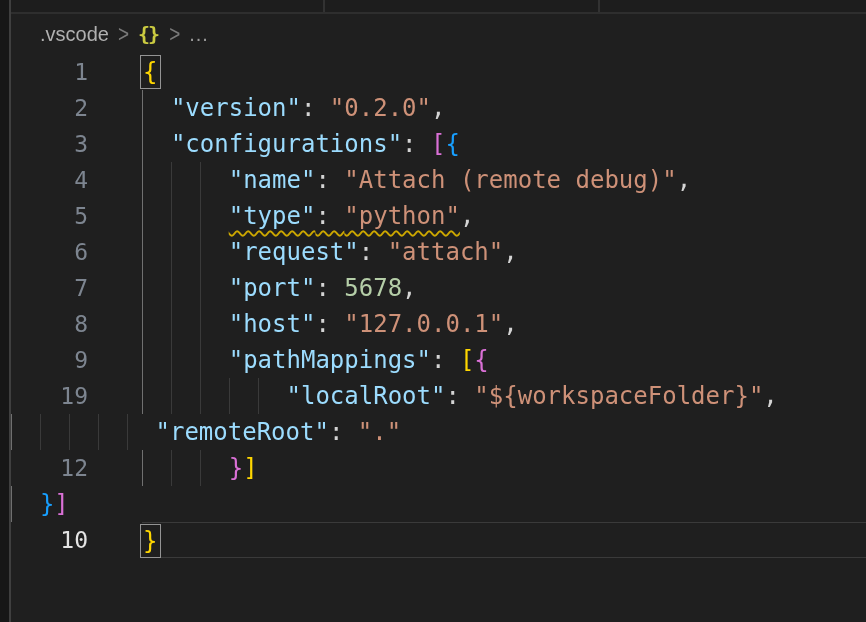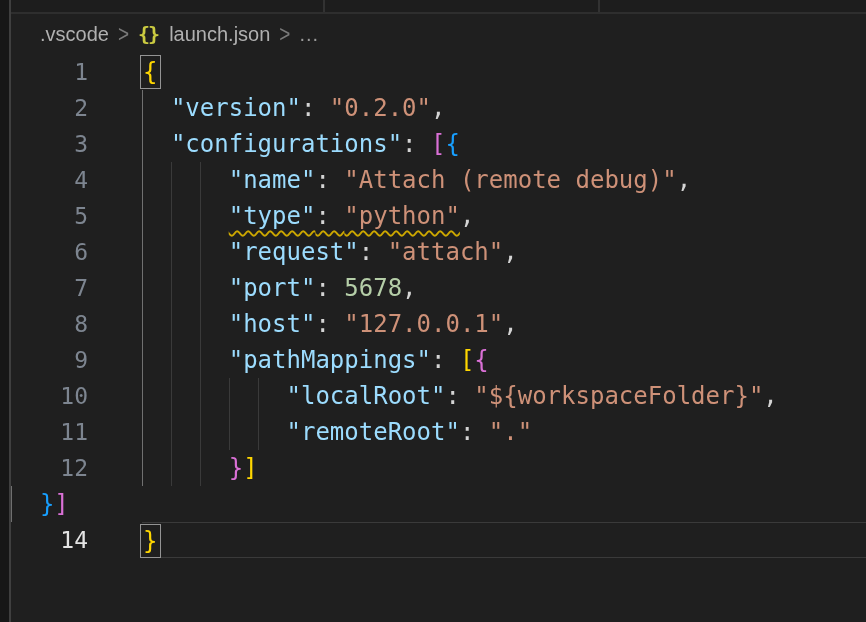--- a/index.html
+++ b/index.html
@@ -81,21 +81,20 @@
 
   <div class="tab-strip">
     <div class="tab-sep" style="left:312px"></div>
     <div class="tab-sep" style="left:587px"></div>
   </div>
 
   <div class="breadcrumbs">
     <span class="crumb">.vscode</span>
     <span class="bc-sep">&gt;</span>
     <span class="json-icon" style="color: rgb(203, 203, 65);">{}</span>
-    <span class="crumb">launch.json</span>
     <span class="bc-sep">&gt;</span>
     <span class="crumb ellipsis">...</span>
   </div>
 
   <div class="code-area">
       <div class="line">
         <div class="gutter" style="color: rgb(125, 133, 144);">1</div>
         <div class="content"><span class="tokens" style="padding-left: 0ch;"><span class="boxed" style="color: rgb(255, 215, 0);">{</span></span></div>
       </div>
       <div class="line">
@@ -124,33 +123,32 @@
       </div>
       <div class="line">
         <div class="gutter" style="color: rgb(125, 133, 144);">8</div>
         <div class="content"><div class="guide active" style="left: 0ch;"></div><div class="guide" style="left: 2ch;"></div><div class="guide" style="left: 4ch;"></div><span class="tokens" style="padding-left: 6ch;"><span style="color: rgb(156, 220, 254);">"host"</span><span style="color: rgb(212, 212, 212);">: </span><span style="color: rgb(206, 145, 120);">"127.0.0.1"</span><span style="color: rgb(212, 212, 212);">,</span></span></div>
       </div>
       <div class="line">
         <div class="gutter" style="color: rgb(125, 133, 144);">9</div>
         <div class="content"><div class="guide active" style="left: 0ch;"></div><div class="guide" style="left: 2ch;"></div><div class="guide" style="left: 4ch;"></div><span class="tokens" style="padding-left: 6ch;"><span style="color: rgb(156, 220, 254);">"pathMappings"</span><span style="color: rgb(212, 212, 212);">: </span><span style="color: rgb(255, 215, 0);">[</span><span style="color: rgb(218, 112, 214);">{</span></span></div>
       </div>
       <div class="line">
-        <div class="gutter" style="color: rgb(125, 133, 144);">10</div>
+        <div class="gutter" style="color: rgb(125, 133, 144);">19</div>
         <div class="content"><div class="guide active" style="left: 0ch;"></div><div class="guide" style="left: 2ch;"></div><div class="guide" style="left: 4ch;"></div><div class="guide" style="left: 6ch;"></div><div class="guide" style="left: 8ch;"></div><span class="tokens" style="padding-left: 10ch;"><span style="color: rgb(156, 220, 254);">"localRoot"</span><span style="color: rgb(212, 212, 212);">: </span><span style="color: rgb(206, 145, 120);">"${workspaceFolder}"</span><span style="color: rgb(212, 212, 212);">,</span></span></div>
       </div>
       <div class="line">
-        <div class="gutter" style="color: rgb(125, 133, 144);">11</div>
         <div class="content"><div class="guide active" style="left: 0ch;"></div><div class="guide" style="left: 2ch;"></div><div class="guide" style="left: 4ch;"></div><div class="guide" style="left: 6ch;"></div><div class="guide" style="left: 8ch;"></div><span class="tokens" style="padding-left: 10ch;"><span style="color: rgb(156, 220, 254);">"remoteRoot"</span><span style="color: rgb(212, 212, 212);">: </span><span style="color: rgb(206, 145, 120);">"."</span></span></div>
       </div>
       <div class="line">
         <div class="gutter" style="color: rgb(125, 133, 144); padding-left: 48px;">12</div>
         <div class="content"><div class="guide active" style="left: 0ch;"></div><div class="guide" style="left: 2ch;"></div><div class="guide" style="left: 4ch;"></div><span class="tokens" style="padding-left: 6ch;"><span style="color: rgb(218, 112, 214);">}</span><span style="color: rgb(255, 215, 0);">]</span></span></div>
       </div>
       <div class="line">
         <div class="content"><div class="guide active" style="left: 0ch;"></div><span class="tokens" style="padding-left: 2ch;"><span style="color: rgb(23, 159, 255);">}</span><span style="color: rgb(218, 112, 214);">]</span></span></div>
       </div>
       <div class="line current">
-        <div class="gutter" style="color: rgb(228, 228, 228);">14</div>
+        <div class="gutter" style="color: rgb(228, 228, 228);">10</div>
         <div class="content"><span class="tokens" style="padding-left: 0ch;"><span class="boxed" style="color: rgb(255, 215, 0);">}</span></span></div>
       </div>
     </div>
 
 </div>
 
 </body></html>

